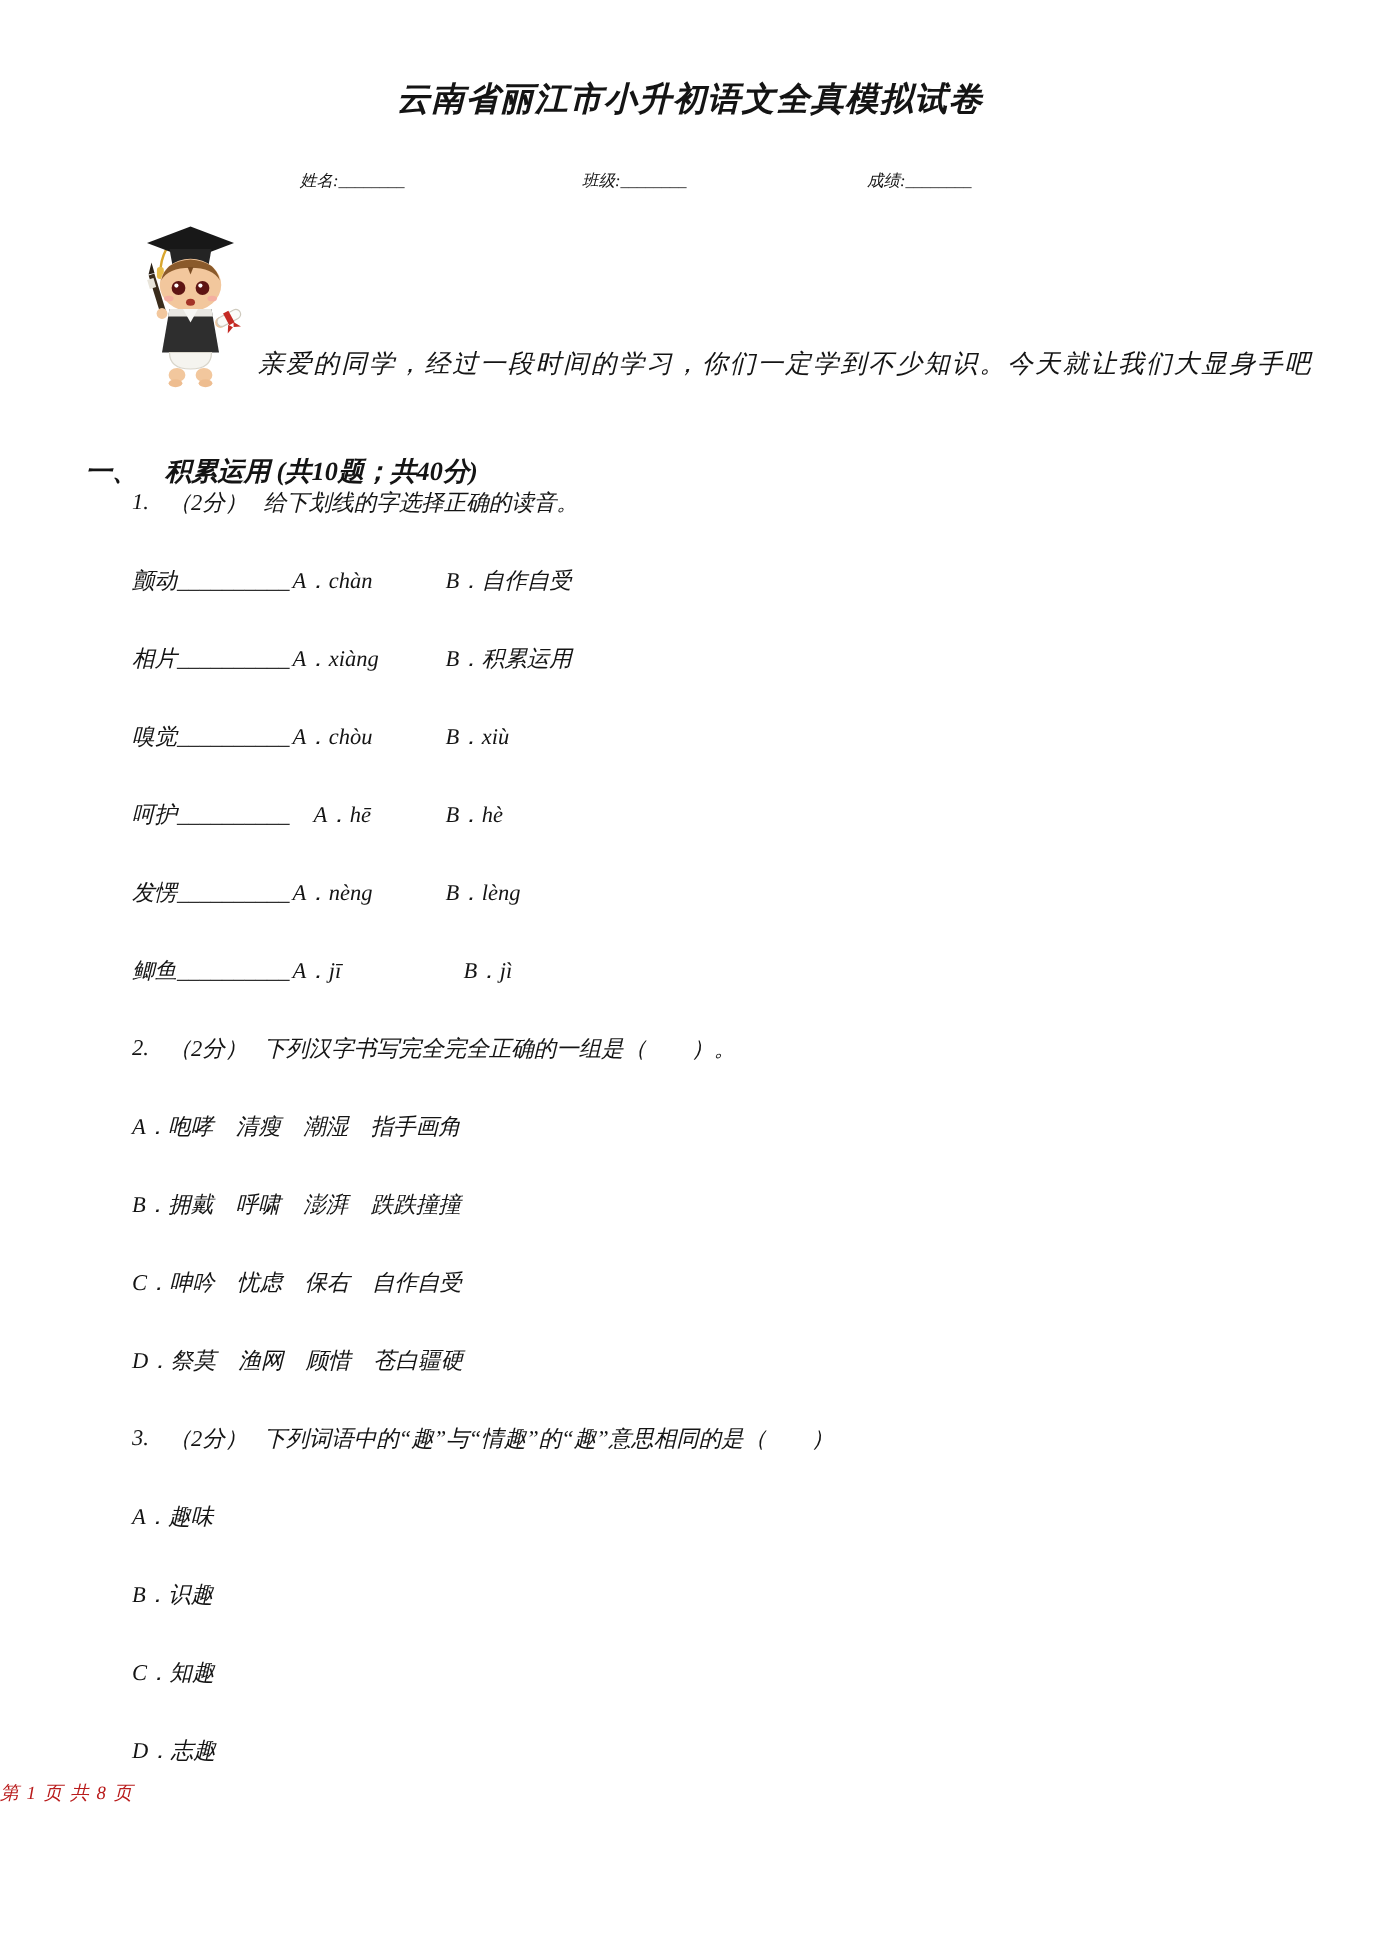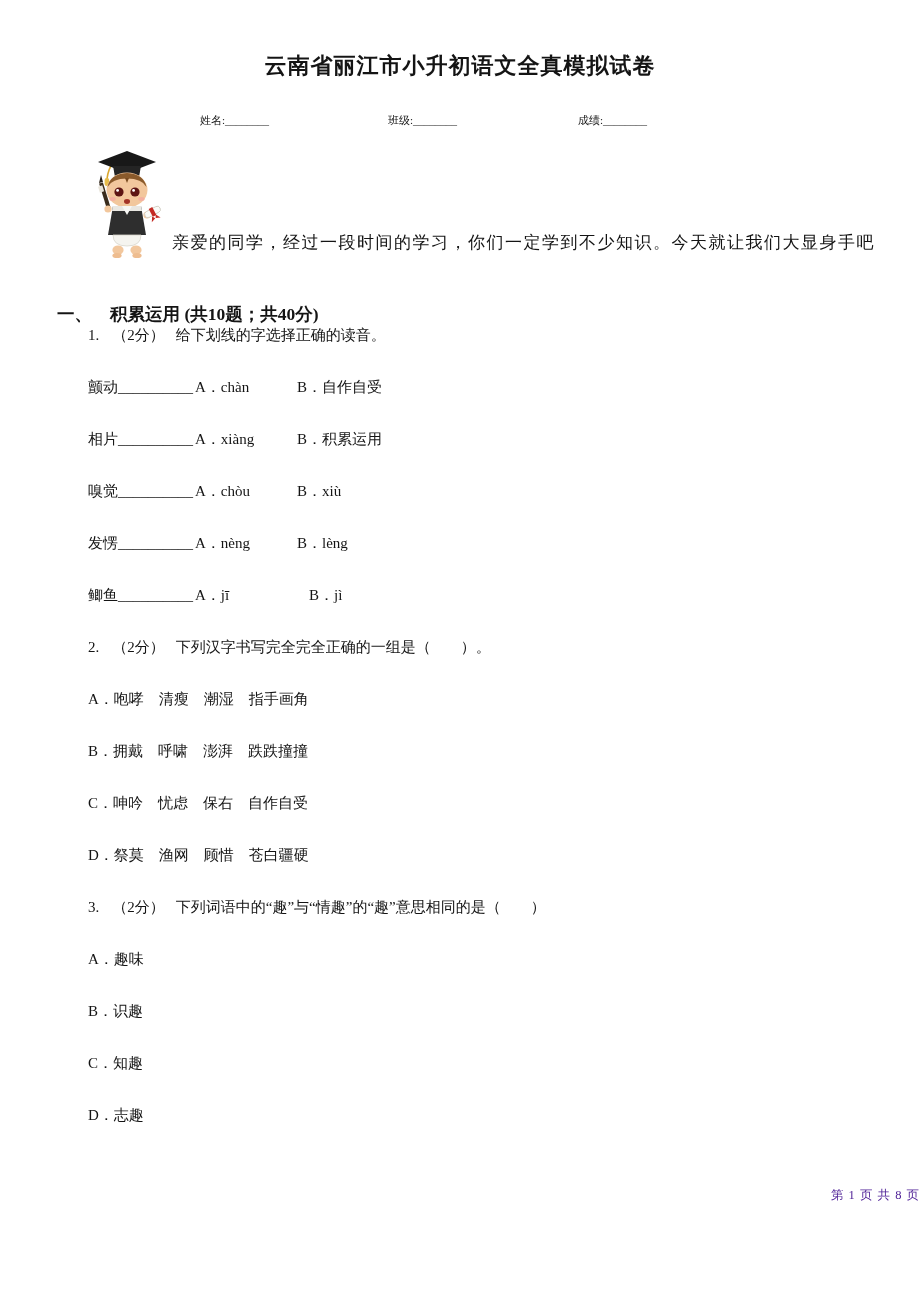--- a/index.html
+++ b/index.html
@@ -5,20 +5,21 @@
   * { margin:0; padding:0; box-sizing:border-box; }
   html,body { background:#ffffff; }
   .page {
     position:relative;
     width:920px; height:1302px;
     margin:0 auto;
     background:#ffffff;
     font-family:"Liberation Serif","DejaVu Serif",serif;
     color:#141414;
     overflow:hidden;
+    font-style:italic;
   }
   .title {
     position:absolute; top:51px; left:0; width:100%;
     text-align:center; font-size:22px; font-weight:bold; letter-spacing:1px;
   }
   .meta { position:absolute; top:113px; left:0; width:100%; height:24px; font-size:11px; }
   .meta .field { position:absolute; white-space:nowrap; }
   .f-name  { left:200px; }
   .f-class { left:388px; }
   .f-score { left:578px; }
@@ -39,21 +40,21 @@
     padding-left:88px; font-size:15px; white-space:nowrap;
   }
   .q-num    { margin-right:13px; }
   .q-points { margin-right:11px; }
   .cell-word { width:107px; display:inline-block; }
   .cell-a    { width:102px; display:inline-block; }
   .a-indent .cell-a { padding-left:14px; }
   .b-shift  { padding-left:12px; }
   .footer {
     position:absolute; top:1187px; left:0; width:100%;
-    text-align:right; font-size:12.5px; color:#4c1d95; letter-spacing:1px;
+    text-align:left; font-size:12.5px; color:#b91c1c; letter-spacing:1px;
   }
 </style>
 </head>
 <body>
 
 <div class="page">
 
   <div class="title">云南省丽江市小升初语文全真模拟试卷</div>
 
   <div class="meta">
@@ -134,20 +135,25 @@
       <span class="cell-a">A．xiàng</span>
       <span>B．积累运用</span>
     </div>
 
     <div class="line">
       <span class="cell-word"><span>嗅觉</span><span>__________</span></span>
       <span class="cell-a">A．chòu</span>
       <span>B．xiù</span>
     </div>
 
+    <div class="line a-indent">
+      <span class="cell-word"><span>呵护</span><span>__________</span></span>
+      <span class="cell-a">A．hē</span>
+      <span>B．hè</span>
+    </div>
 
     <div class="line">
       <span class="cell-word"><span>发愣</span><span>__________</span></span>
       <span class="cell-a">A．nèng</span>
       <span>B．lèng</span>
     </div>
 
     <div class="line">
       <span class="cell-word"><span>鲫鱼</span><span>__________</span></span>
       <span class="cell-a">A．jī</span>

